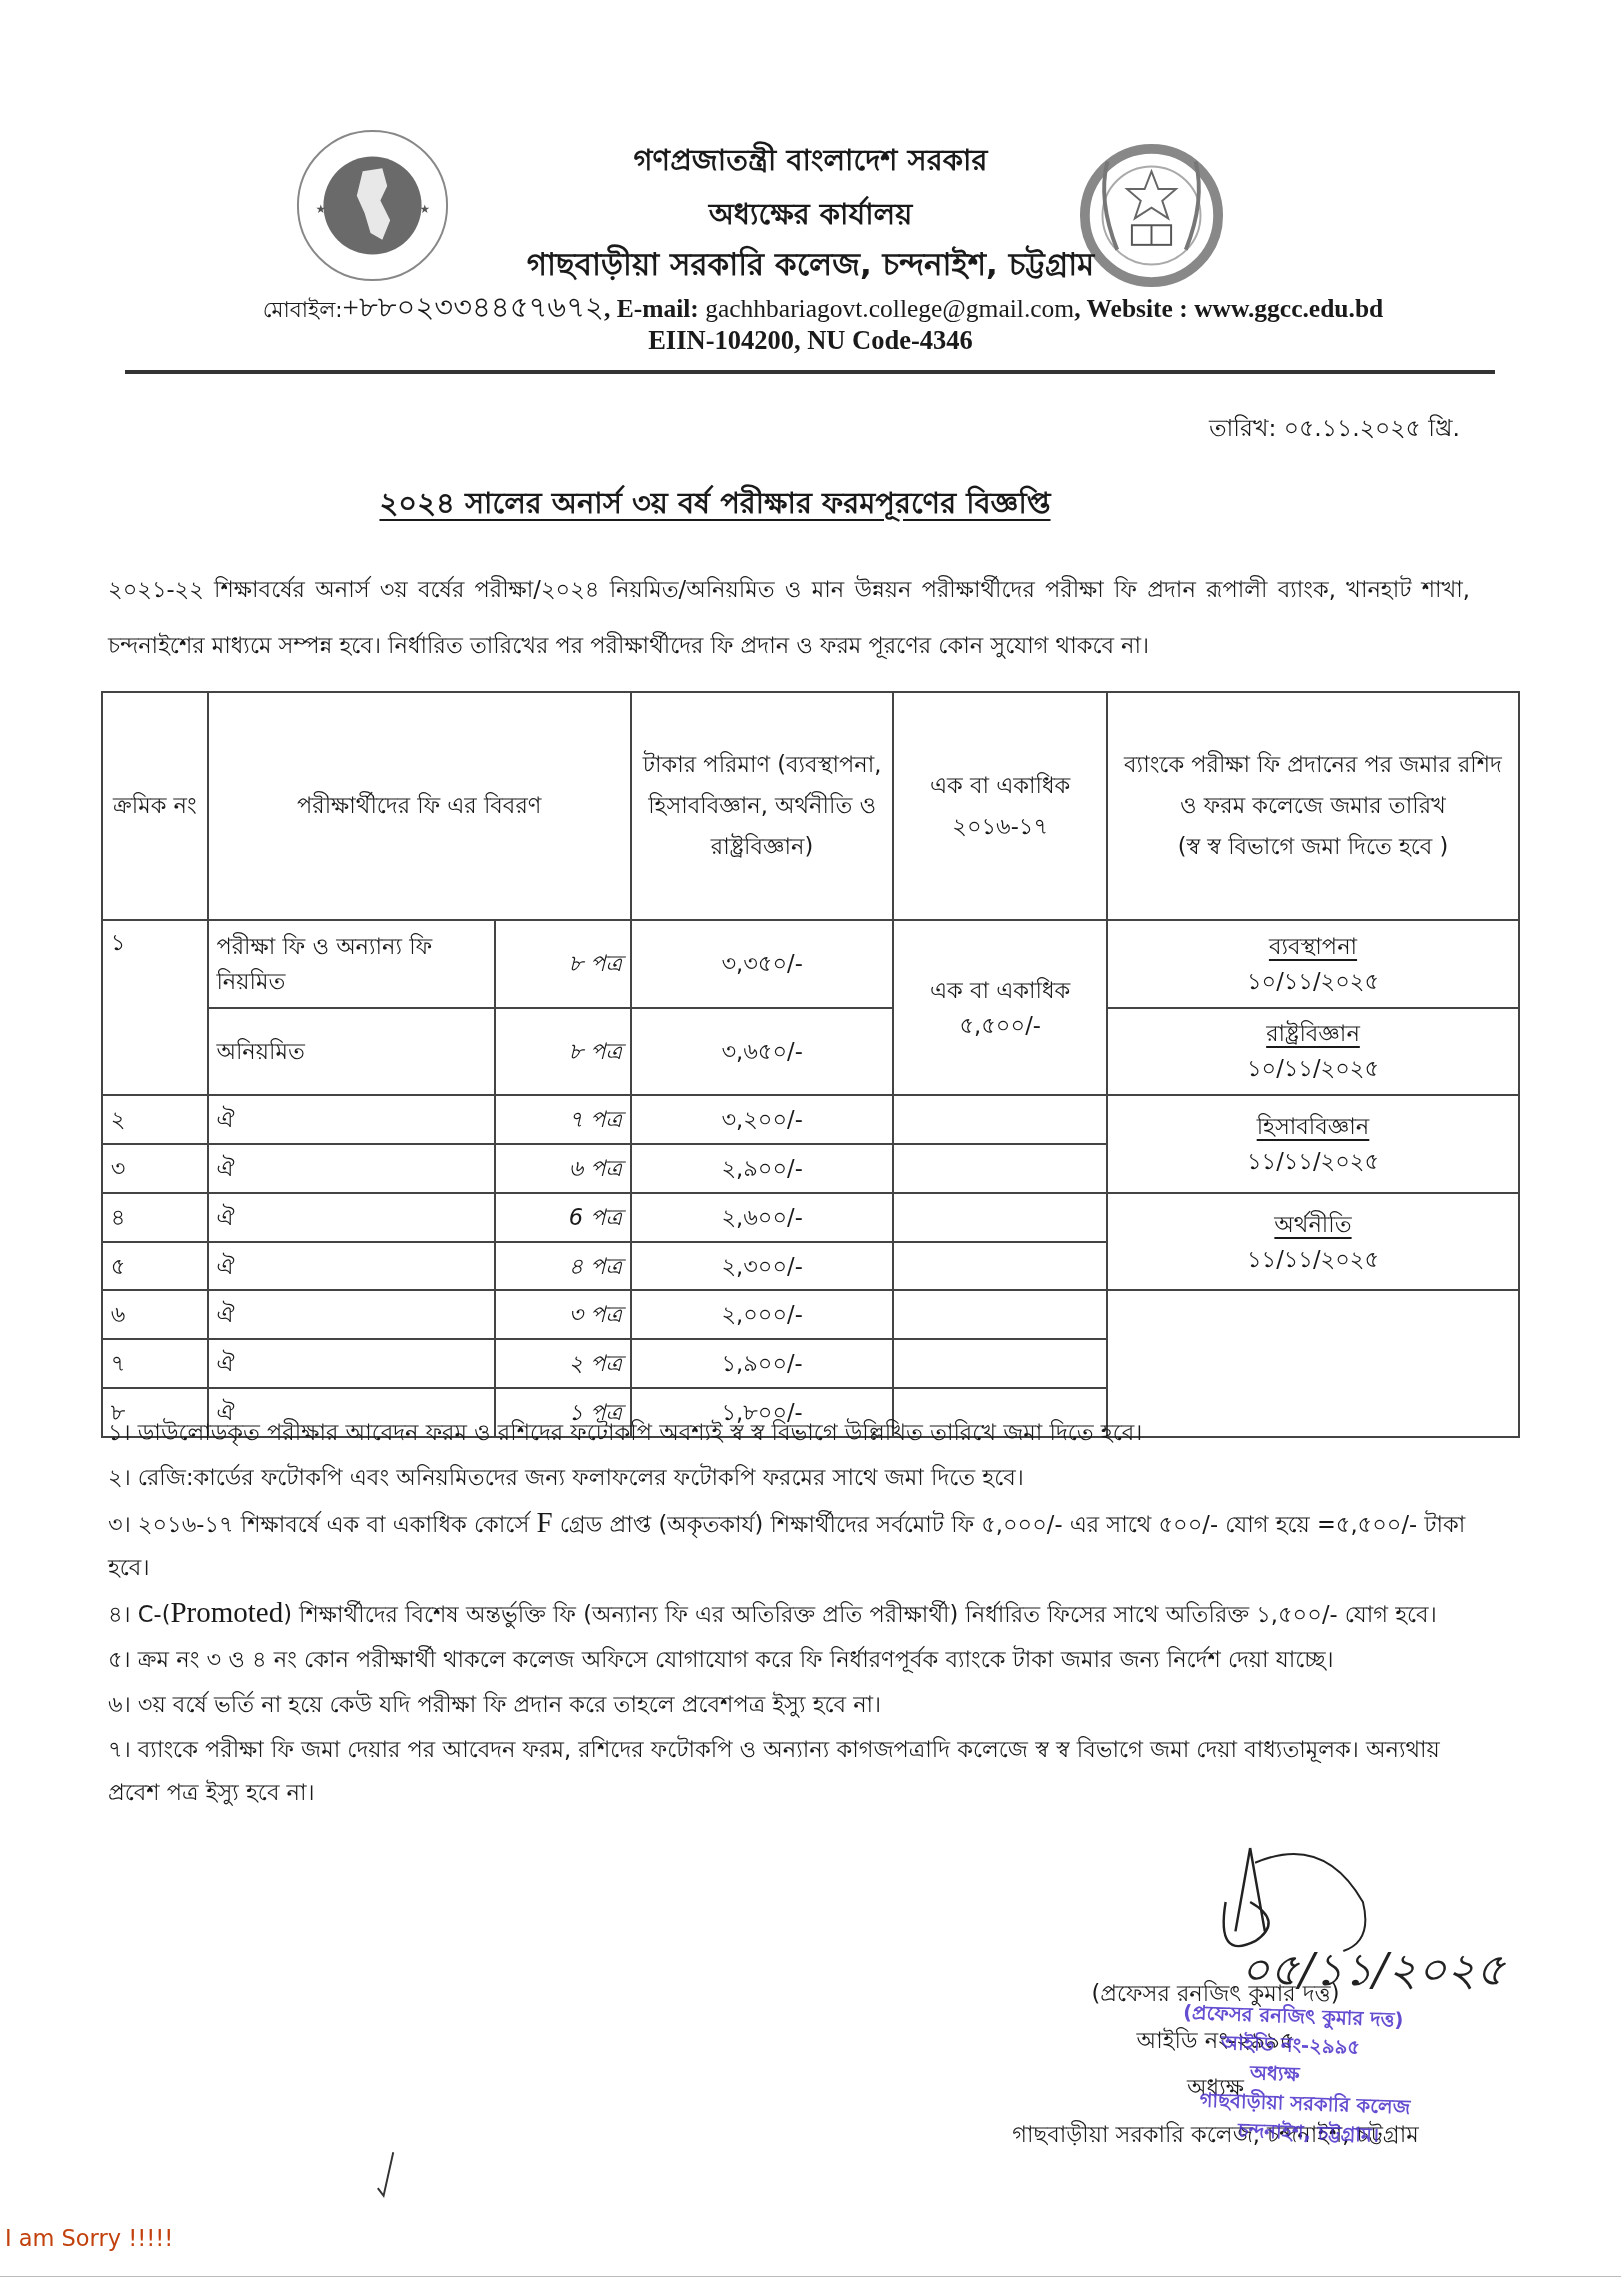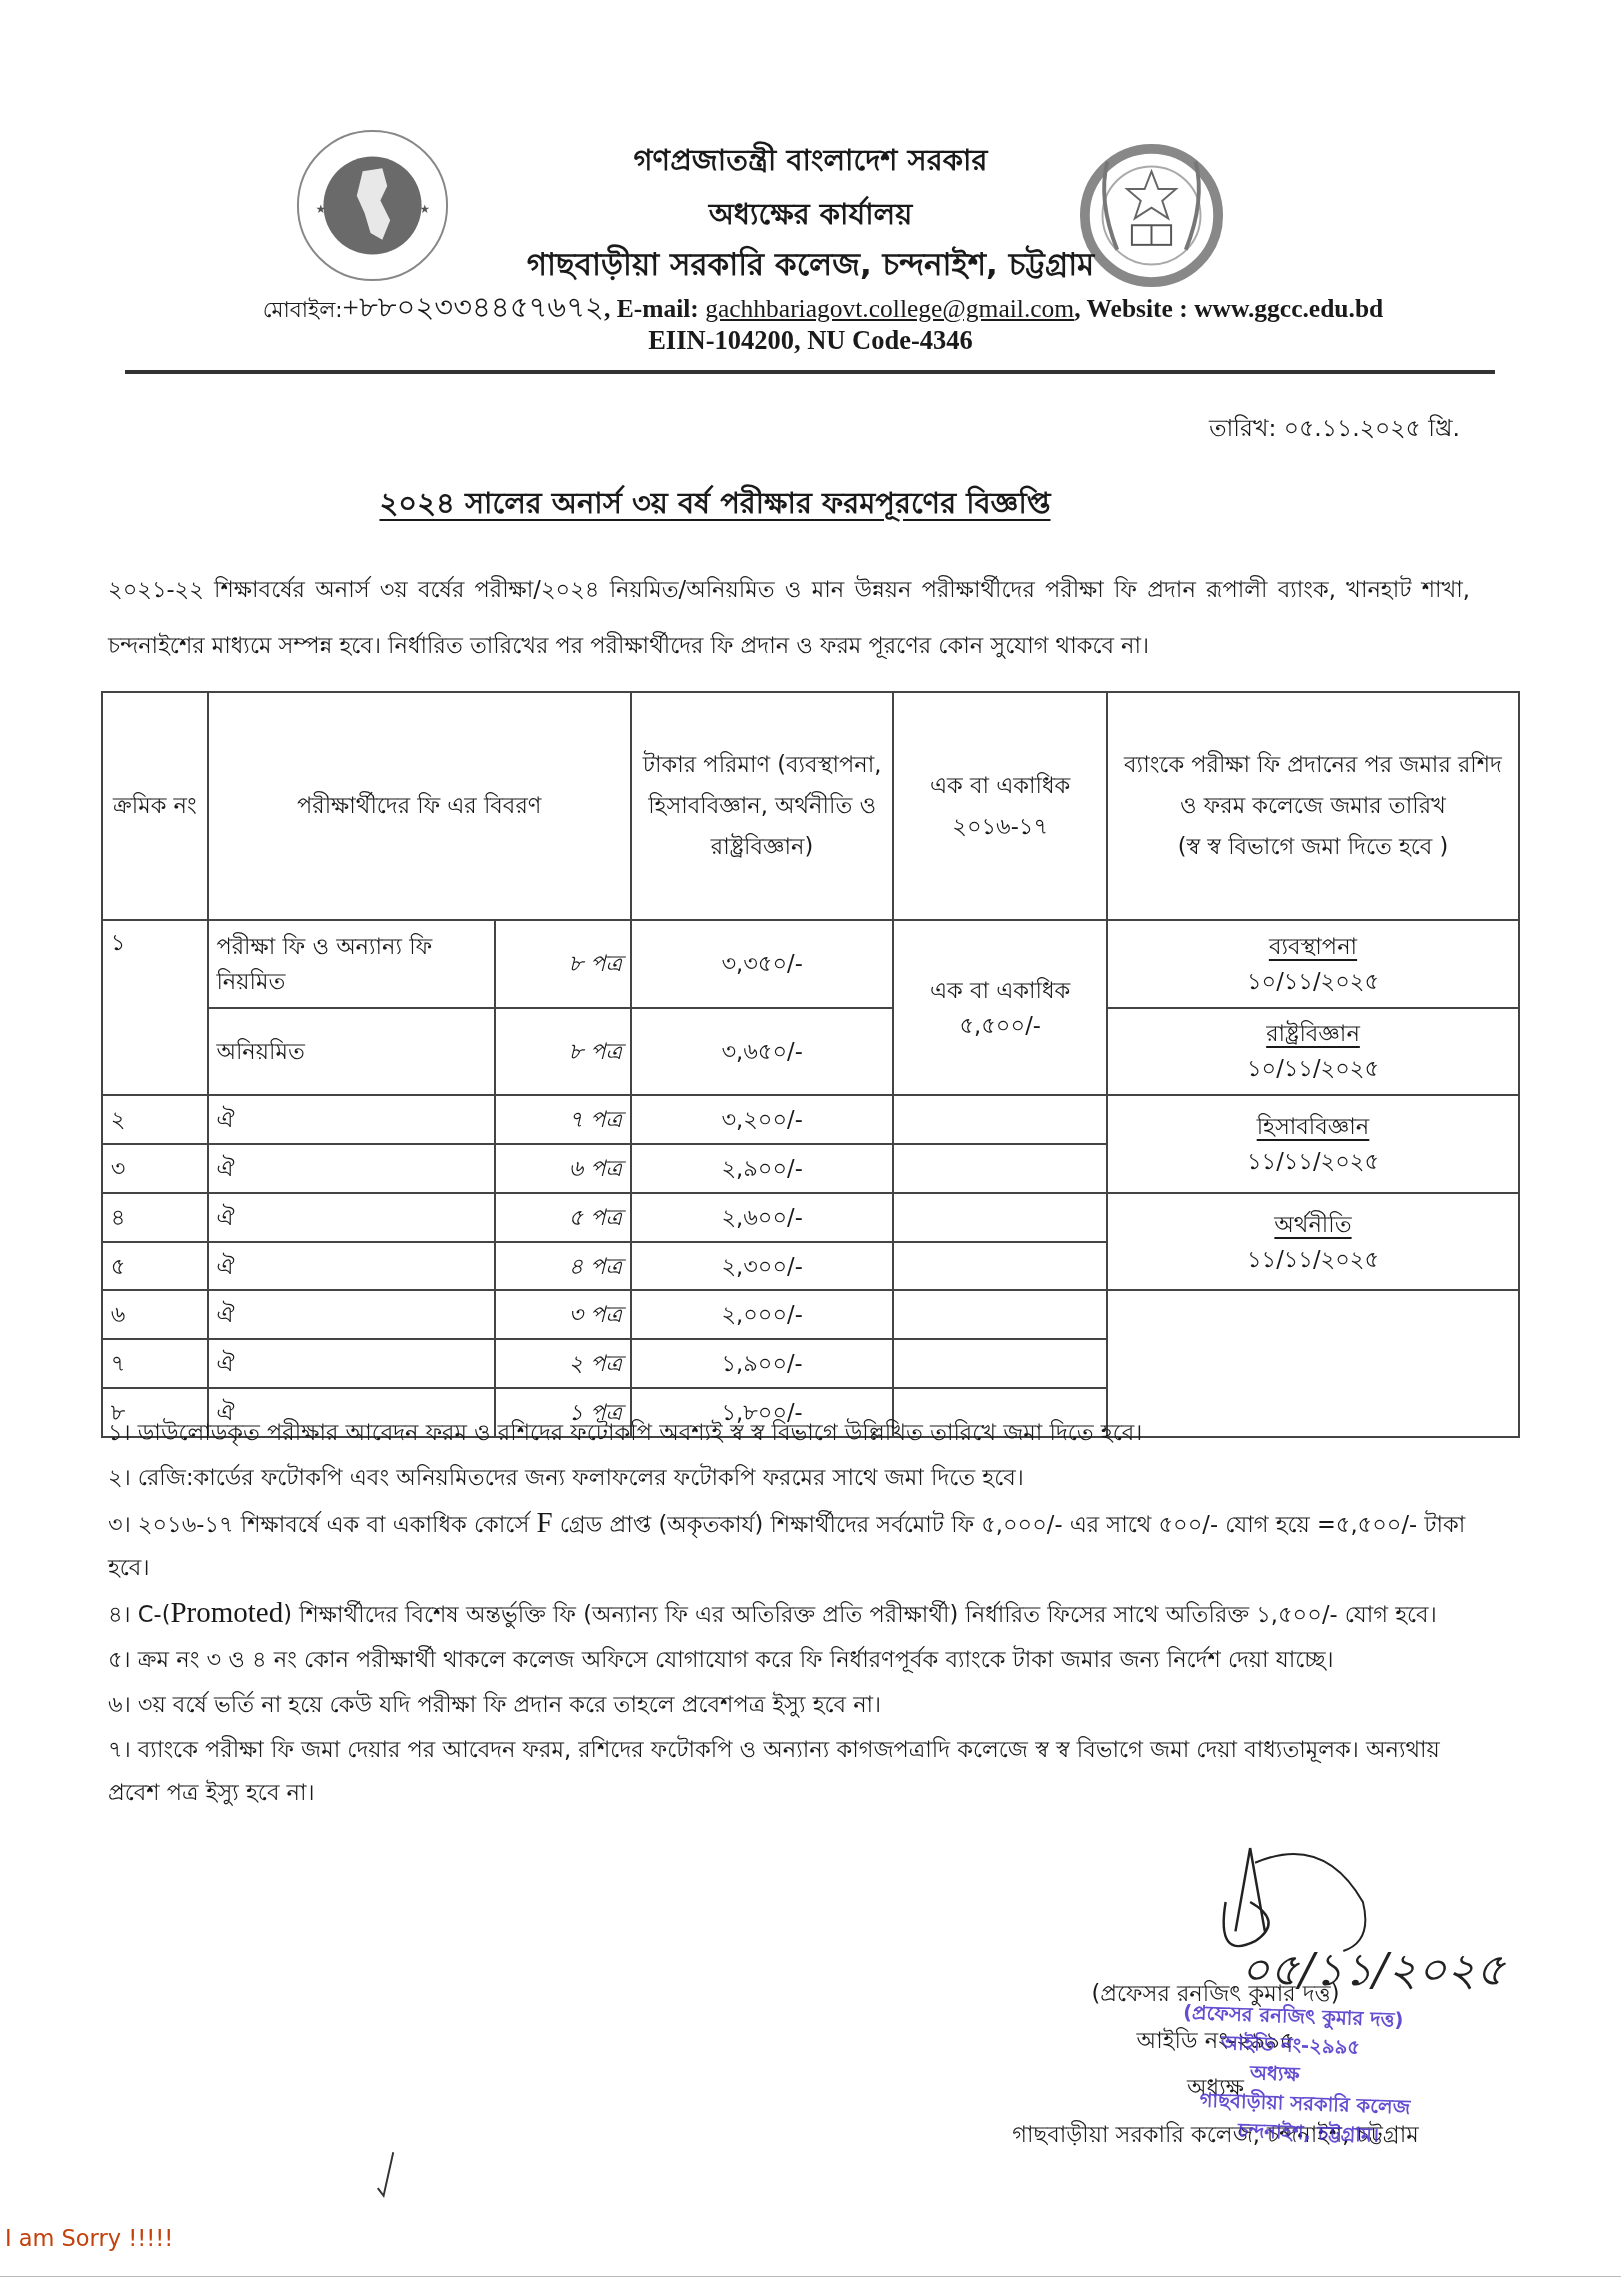--- a/index.html
+++ b/index.html
@@ -9,21 +9,21 @@
   .abs { position:absolute; }
 
   
   .logo-left { left:294px; top:127px; width:157px; height:157px; }
   .logo-right { left:1078px; top:132px; width:147px; height:162px; }
   .hdr-line { left:0; width:1621px; text-align:center; font-weight:bold; }
   .h1 { top:137px; font-size:29px; }
   .h2 { top:191px; font-size:29px; }
   .h3 { top:240px; font-size:31px; }
   .contact { top:284px; left:137px; width:1372px; text-align:center; font-size:25.5px; font-weight:bold; }
-  .contact .email { text-decoration:underline; font-weight:normal; }
+  .contact .email { font-weight:normal; }
   .eiin { top:325px; left:0; width:1621px; text-align:center; font-size:26.5px; font-weight:bold; }
   .rule { left:125px; top:370px; width:1370px; height:3.9px; background:#333; }
 
   .date { top:410px; left:1127px; width:333px; text-align:right; font-size:23.5px; }
   .title { top:480px; left:0; width:1430px; text-align:center; font-size:29px; font-weight:bold; }
   .title span { text-decoration:underline; text-underline-offset:5.9px; }
 
   .intro { left:108px; top:561px; width:1362px; font-size:22.5px; line-height:56px; text-align:justify; }
 
   
@@ -146,21 +146,21 @@
   <tr>
     <td class="c-sl">৩</td>
     <td class="c-desc">ঐ</td>
     <td class="c-paper">৬ পত্র</td>
     <td class="c-amt">২,৯০০/-</td>
     <td class="c-multi"></td>
   </tr>
   <tr>
     <td class="c-sl">৪</td>
     <td class="c-desc">ঐ</td>
-    <td class="c-paper">৫ পত্র</td>
+    <td class="c-paper">6 পত্র</td>
     <td class="c-amt">২,৬০০/-</td>
     <td class="c-multi"></td>
     <td rowspan="2" class="c-date">
       <div class="ul">অর্থনীতি</div>
       <div>১১/১১/২০২৫</div>
     </td>
   </tr>
   <tr>
     <td class="c-sl">৫</td>
     <td class="c-desc">ঐ</td>

